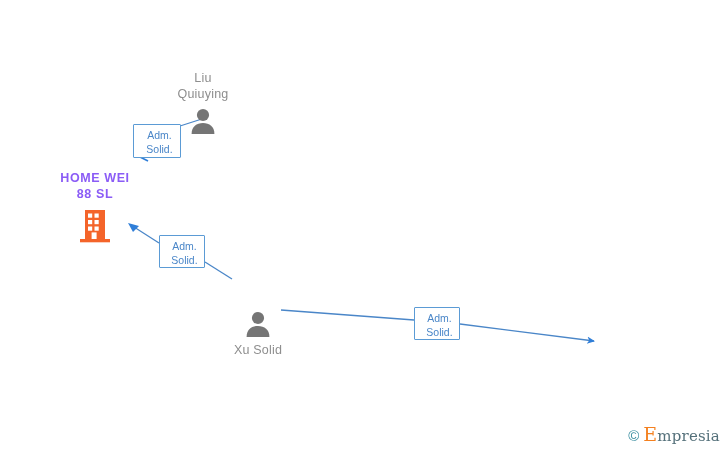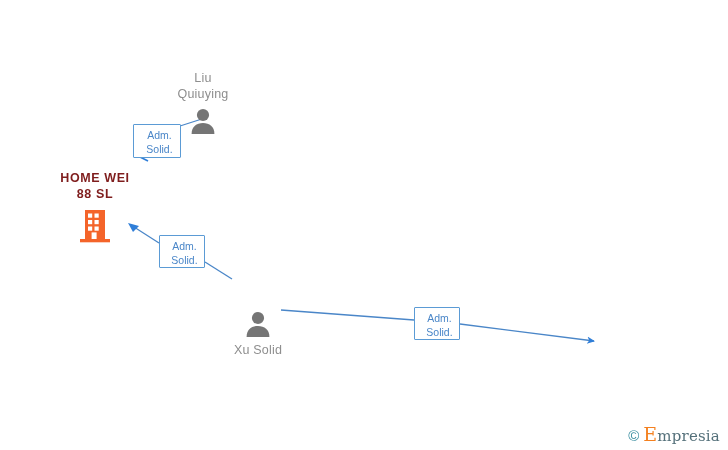--- a/index.html
+++ b/index.html
@@ -34,21 +34,21 @@
   }
   .node-label {
     color: #8e8e8e;
     font-size: 12.5px;
     line-height: 16px;
     letter-spacing: 0.2px;
     white-space: pre-line;
   }
   .node-label.company {
     font-weight: bold;
-    color: #7f1d1d;
+    color: #8b5cf6;
     font-size: 12.5px;
     letter-spacing: 0.6px;
   }
   .node-icon {
     display: block;
     margin: 0 auto;
   }
   .rel-box {
     position: absolute;
     box-sizing: border-box;

